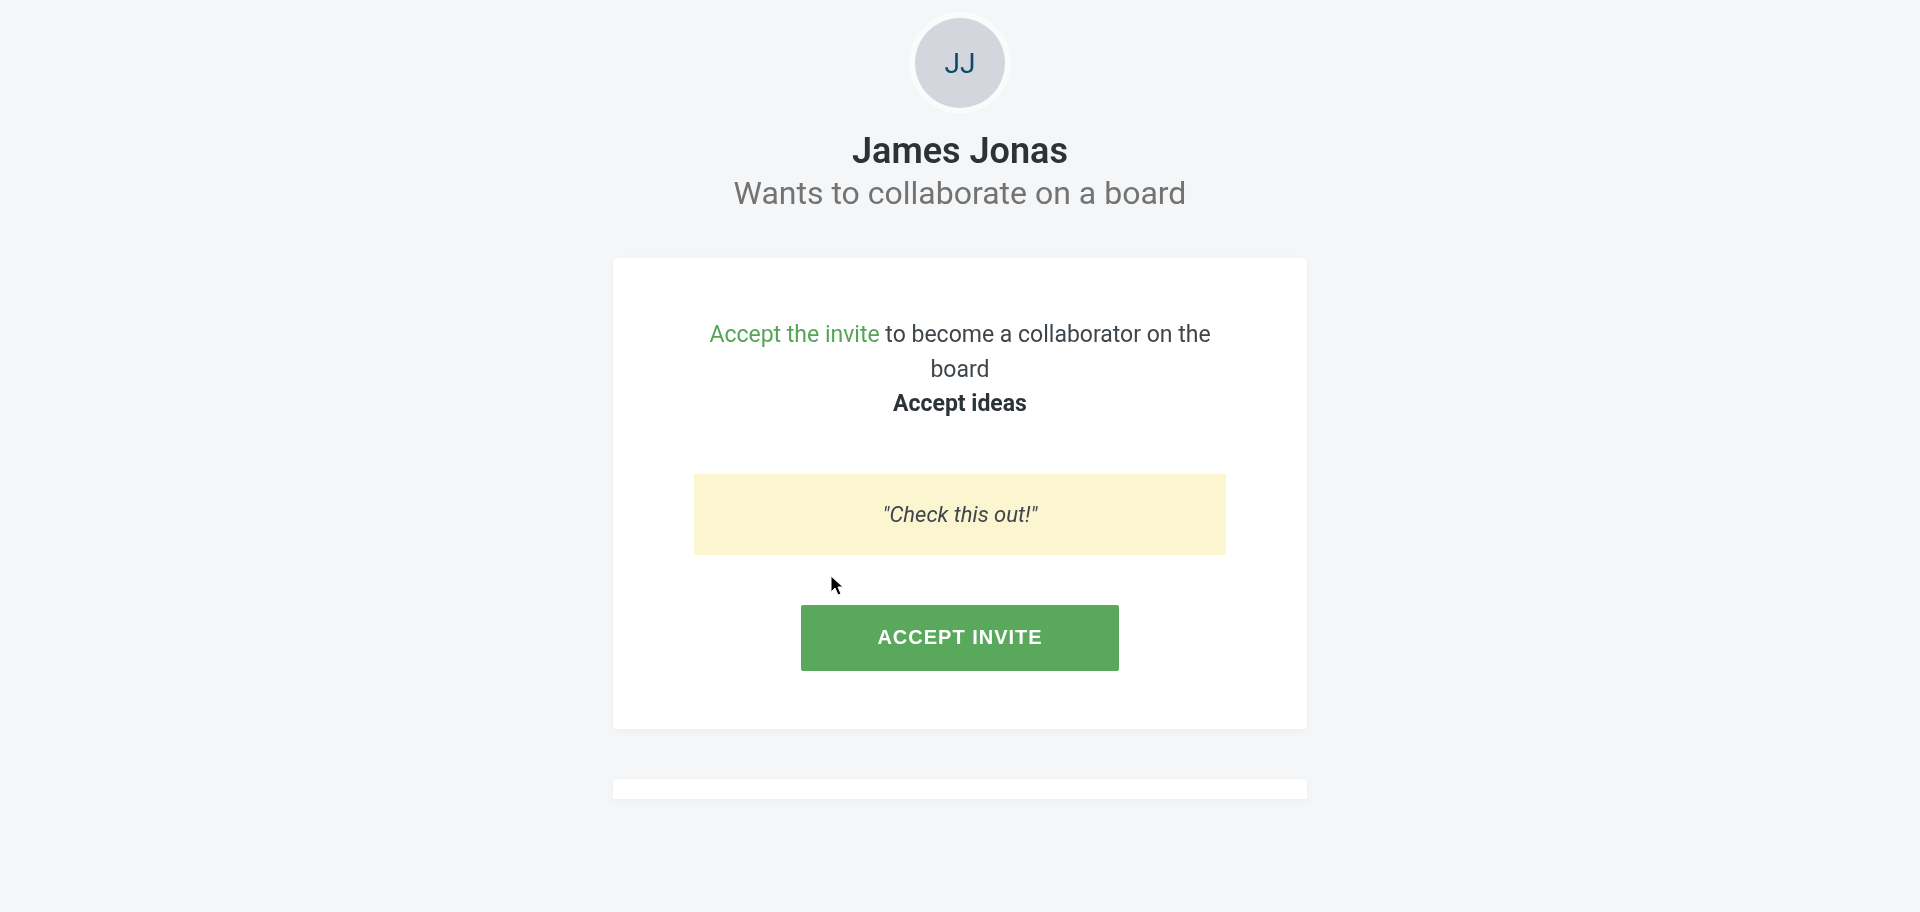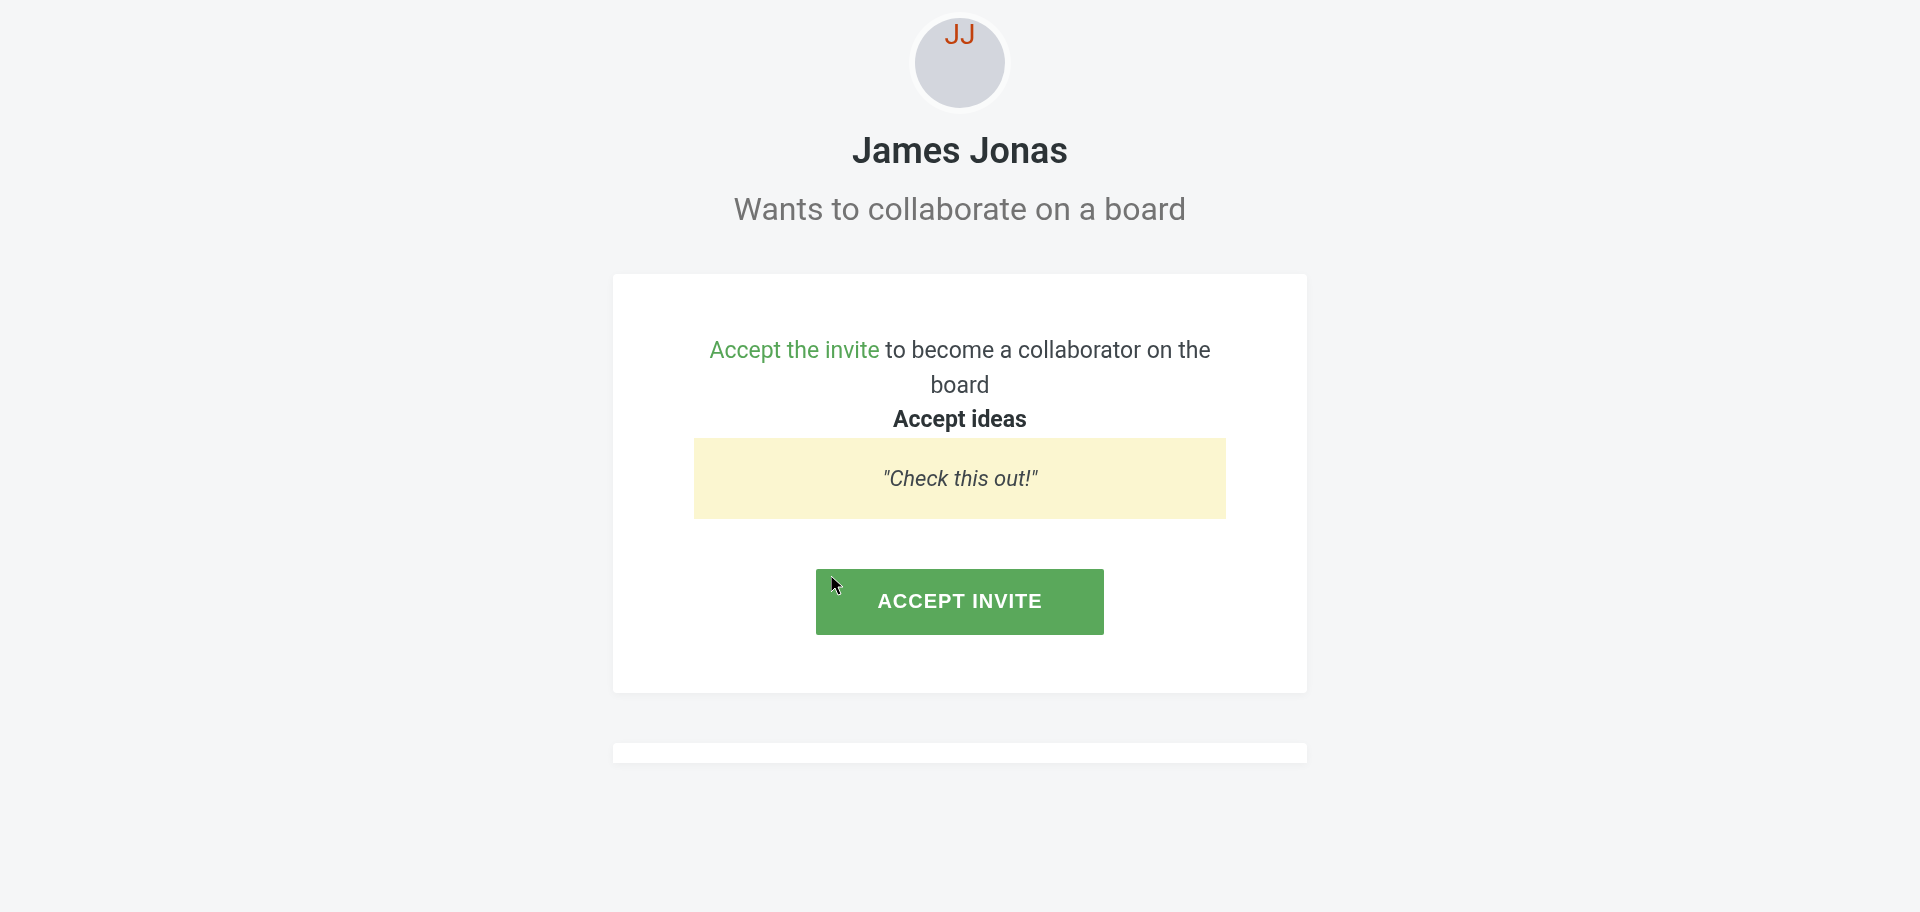--- a/index.html
+++ b/index.html
@@ -23,34 +23,34 @@
       align-items: center;
       padding-top: 18px;
     }
     
     .avatar {
       width: 90px;
       height: 90px;
       background-color: #d3d6dd;
       border-radius: 50%;
       display: flex;
-      align-items: flex-start;
+      align-items: center;
       justify-content: center;
       font-size: 28px;
       font-weight: 400;
-      color: #c2410c;
+      color: #0c4a6e;
       box-shadow: 0 0 0 6px rgba(255, 255, 255, 0.5);
       margin-bottom: 22px;
     }
     
     .inviter-name {
       font-size: 36px;
       font-weight: 600;
       color: #2c3336;
-      margin-bottom: 18px;
+      margin-bottom: 2px;
       text-align: center;
     }
     
     .subtitle {
       font-size: 32px;
       font-weight: 400;
       color: #737373;
       margin-bottom: 46px;
       text-align: center;
     }
@@ -65,20 +65,21 @@
       flex-direction: column;
       align-items: center;
       margin-bottom: 50px;
     }
     
     .invite-text {
       font-size: 23px;
       color: #3f464b;
       text-align: center;
       line-height: 1.5;
+      margin-bottom: 52px;
     }
     
     .accept-link {
       color: #56a557;
     }
     
     .board-name {
       font-weight: 700;
       color: #2c3336;
       display: block;
@@ -89,21 +90,21 @@
       background-color: #fbf6d0;
       padding: 28px 20px;
       text-align: center;
       font-style: italic;
       font-size: 22px;
       color: #3f464b;
       margin-bottom: 50px;
     }
     
     .accept-button {
-      width: 288px;
+      width: 318px;
       height: 66px;
       background-color: #5aa85b;
       color: #ffffff;
       font-size: 20px;
       font-weight: 600;
       letter-spacing: 1px;
       border: none;
       border-radius: 2px;
       cursor: pointer;
       text-transform: uppercase;

